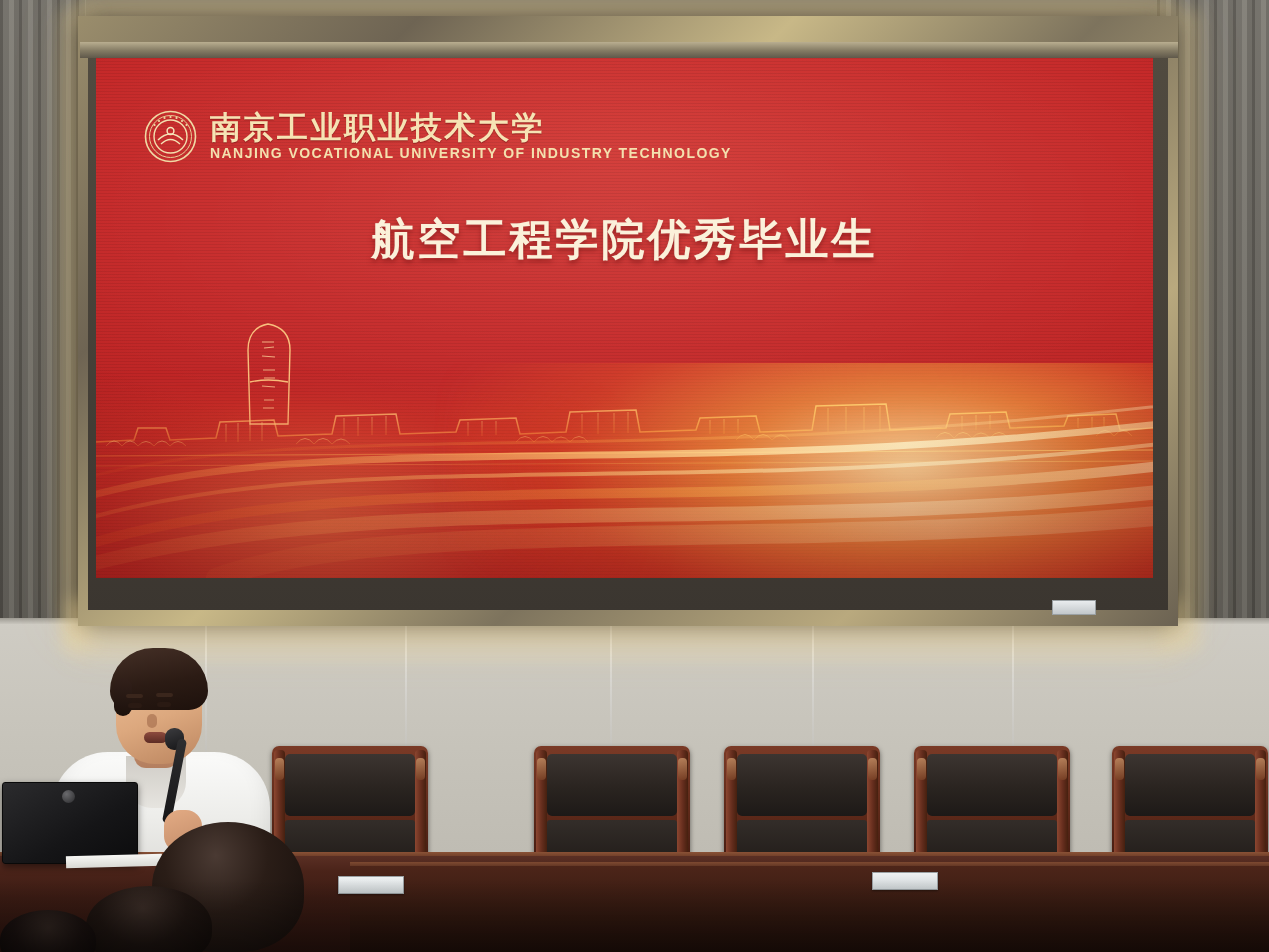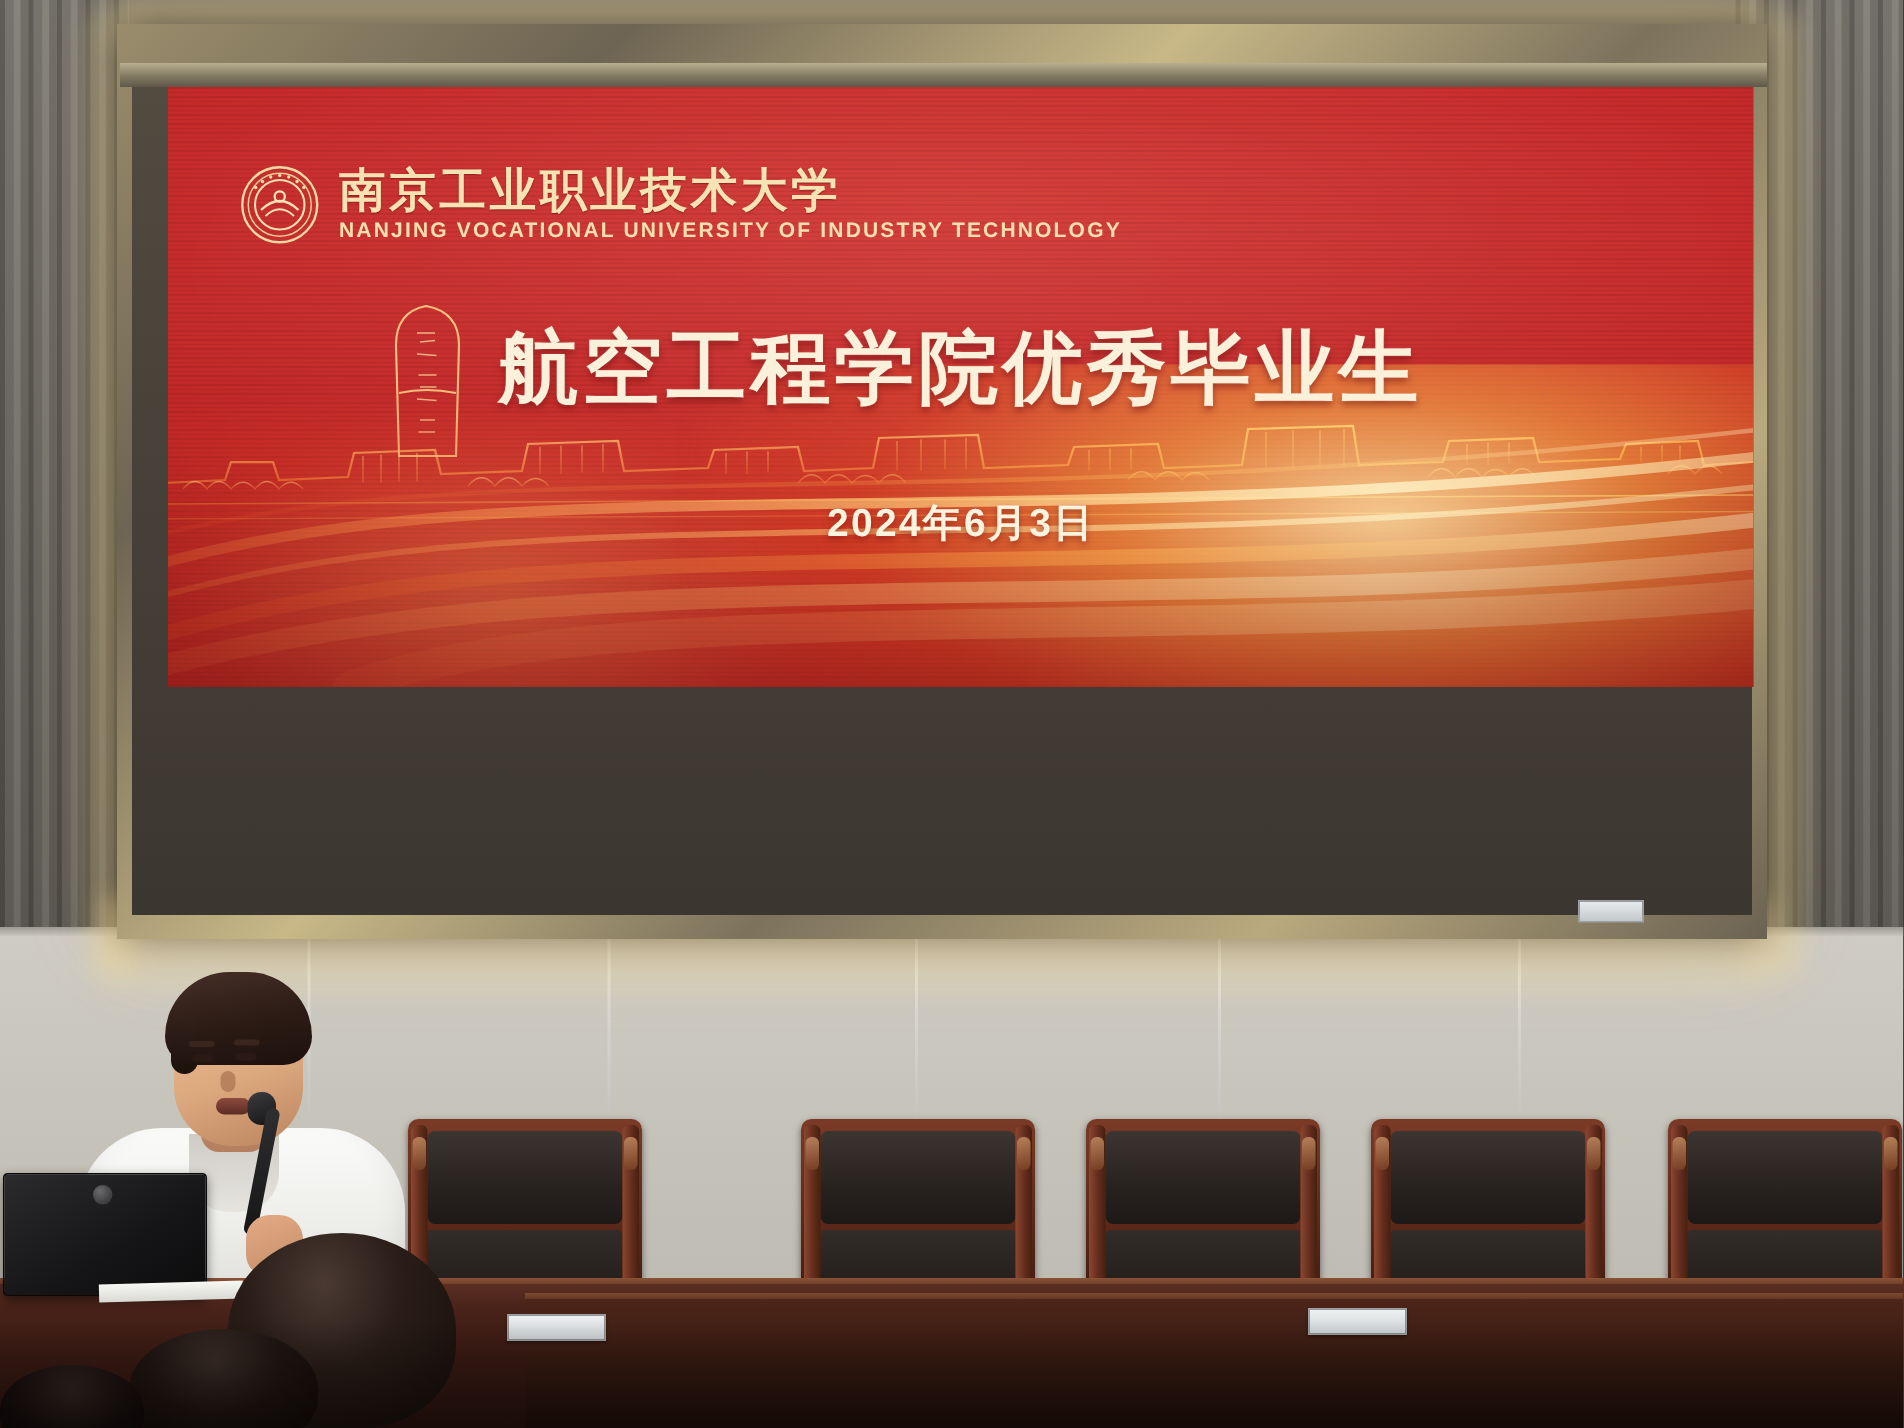--- a/index.html
+++ b/index.html
@@ -46,21 +46,21 @@
   
   .housing{position:absolute;left:78px;top:16px;width:1100px;height:610px;
     background:linear-gradient(135deg,#9a8d6c 0%,#6e6453 20%,#c8b887 42%,#7d735d 60%,#b9a97e 80%,#6b6252 100%);
     box-shadow:0 0 26px rgba(0,0,0,.45), 0 0 60px rgba(255,210,130,.20);}
   .housing-inner{position:absolute;left:10px;top:34px;width:1080px;height:560px;
     background:linear-gradient(180deg,#514b40,#3b3630);}
   .bezel-top{position:absolute;left:80px;top:42px;width:1098px;height:16px;
     background:linear-gradient(180deg,#b9ae90,#837a63 55%,#5f584a);}
 
   
-  .slide{position:absolute;left:112px;top:58px;width:1057px;height:400px;
+  .slide{position:absolute;left:96px;top:58px;width:1057px;height:520px;
     background:
       radial-gradient(120% 90% at 50% 18%, #d23733 0%, #c62a2a 42%, #bb2424 70%, #ad1f20 100%);
     overflow:hidden;}
   .slide-vignette{position:absolute;inset:0;
     background:radial-gradient(110% 85% at 50% 30%,rgba(255,255,255,.06) 0%,rgba(0,0,0,0) 55%,rgba(90,10,12,.35) 100%);}
 
   
   .led-tex{position:absolute;inset:0;opacity:.16;
     background-image:repeating-linear-gradient(0deg,rgba(0,0,0,.45) 0px,rgba(0,0,0,.45) 1px,rgba(255,255,255,0) 1px,rgba(255,255,255,0) 3px);}
 
@@ -70,21 +70,21 @@
   .seal svg{display:block;}
   .logo-text{display:flex;flex-direction:column;gap:2px;}
   .logo-cn{font-size:31px;line-height:1.02;letter-spacing:2.5px;color:#f6e3b4;
     font-weight:bold;font-family:"DejaVu Serif","Liberation Serif",serif;
     text-shadow:0 1px 1px rgba(120,20,18,.7);}
   .logo-en{font-size:14px;letter-spacing:1.45px;color:#f4e0ae;font-weight:bold;
     white-space:nowrap;}
 
   
   .title-block{position:absolute;left:0;right:0;top:150px;text-align:center;}
-  .title-line{font-size:53px;font-weight:bold;color:#fbf1da;letter-spacing:3px;
+  .title-line{font-size:43px;font-weight:bold;color:#fbf1da;letter-spacing:3px;
     line-height:1.45;font-family:"DejaVu Sans","Liberation Sans",sans-serif;
     text-shadow:0 3px 5px rgba(110,14,14,.55), 0 0 1px rgba(255,255,255,.4);}
   .date-line{margin-top:46px;font-size:26px;font-weight:bold;color:#fcf3de;
     letter-spacing:1.5px;text-shadow:0 2px 4px rgba(110,14,14,.5);}
 
   
   .skyline{position:absolute;left:0;bottom:92px;width:1057px;height:170px;opacity:.95;}
   .stele{position:absolute;left:140px;bottom:150px;width:64px;height:108px;}
 
   
@@ -312,21 +312,20 @@
         </svg>
       </div>
       <div class="logo-text">
         <div class="logo-cn">南京工业职业技术大学</div>
         <div class="logo-en">NANJING VOCATIONAL UNIVERSITY OF INDUSTRY TECHNOLOGY</div>
       </div>
     </div>
 
     <div class="title-block">
       <div class="title-line">航空工程学院优秀毕业生</div>
-      <div class="date-line">2024年6月3日</div>
     </div>
 
   </div>
 
   <div class="screen-label"></div>
 
   <div class="chair" style="left:272px">
     <div class="frame"></div>
       <div class="pad-top"></div>
       <div class="pad-bot"></div>

